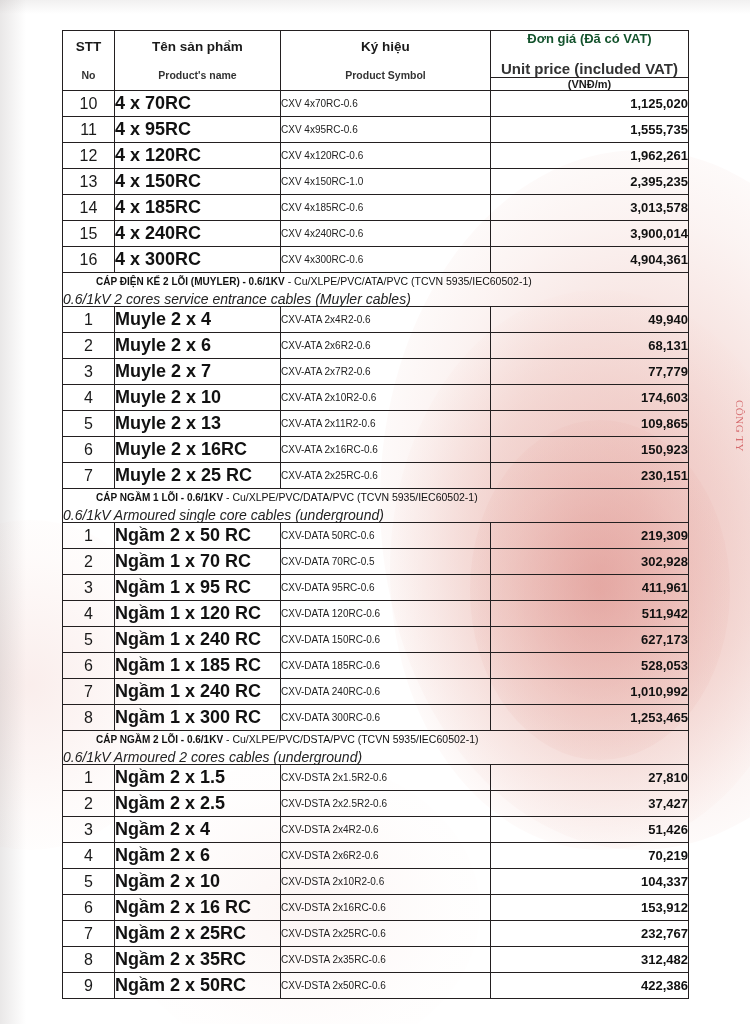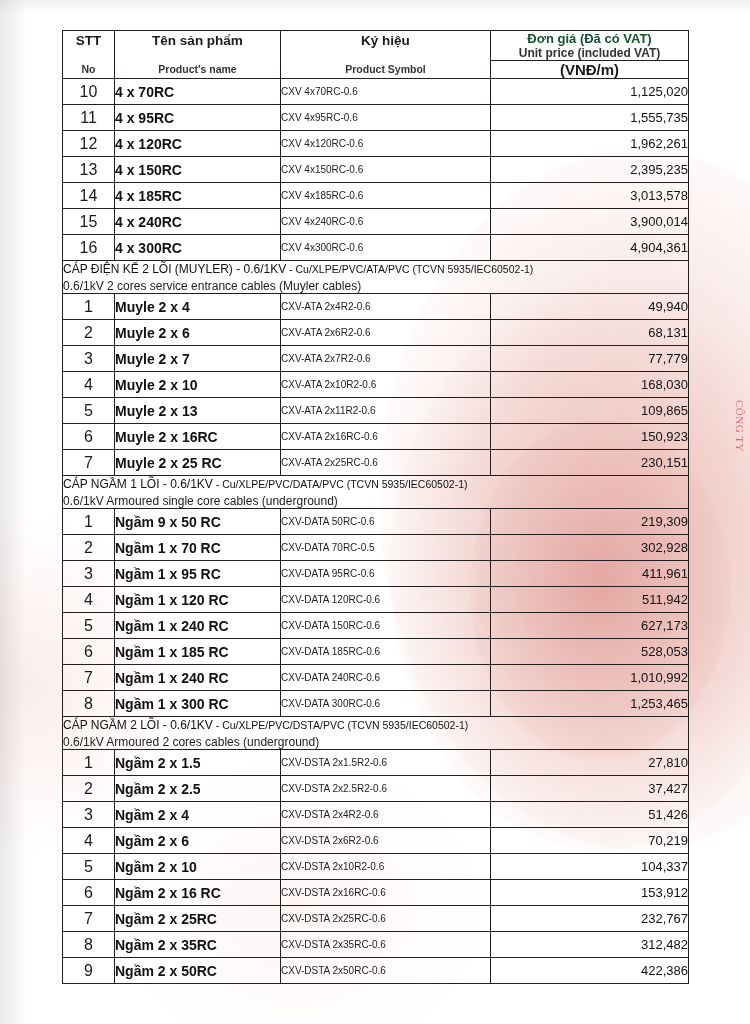--- a/index.html
+++ b/index.html
@@ -126,80 +126,82 @@
   .hdr-price-top {
     text-align: center;
     padding: 8px 4px 9px;
   }
   .hdr-price-vi {
     font-weight: bold;
     font-size: 13px;
     color: #14532d;
   }
   .hdr-price-en {
-    font-size: 12px;
+    font-size: 15px;
     color: #333;
-    margin-top: 0;
+    margin-top: 14px;
   }
   .hdr-unit {
     text-align: center;
     font-weight: bold;
-    font-size: 15px;
+    font-size: 11px;
     color: #1a1a1a;
     padding: 6px 4px;
   }
 
   
   td.stt {
     text-align: center;
     font-size: 16px;
     color: #1a1a1a;
     height: 25px;
   }
   td.name {
     font-weight: bold;
-    font-size: 14px;
+    font-size: 18px;
     color: #111;
     padding-left: 10px;
     height: 25px;
   }
   td.sym {
     font-size: 10px;
     color: #222;
     padding-left: 7px;
     height: 25px;
   }
   td.price {
     text-align: right;
-    font-weight: normal;
+    font-weight: bold;
     font-size: 13px;
     color: #111;
     padding-right: 12px;
     height: 25px;
   }
 
   
   td.section {
     padding: 5px 8px 5px 10px;
   }
   .sec-line1 {
     font-size: 12.5px;
     color: #111;
     line-height: 16px;
   }
   .sec-line1 b {
-    font-weight: normal;
-    font-size: 12px;
+    font-weight: bold;
+    font-size: 10px;
+    margin-left: 33px;
   }
   .sec-line1 .tail {
     font-weight: normal;
     font-size: 10.5px;
   }
   .sec-line2 {
-    font-size: 12px;
+    font-size: 14px;
+    font-style: italic;
     color: #222;
     line-height: 14px;
     margin-top: 2px;
   }
 </style>
 </head>
 <body>
 
 <div class="bg-layer">
   <div class="blob blob-a"></div>
@@ -259,21 +261,21 @@
         </tr>
         <tr>
           <td class="stt">12</td>
           <td class="name">4 x 120RC</td>
           <td class="sym">CXV 4x120RC-0.6</td>
           <td class="price">1,962,261</td>
         </tr>
         <tr>
           <td class="stt">13</td>
           <td class="name">4 x 150RC</td>
-          <td class="sym">CXV 4x150RC-0.6</td>
+          <td class="sym">CXV 4x150RC-1.0</td>
           <td class="price">2,395,235</td>
         </tr>
         <tr>
           <td class="stt">14</td>
           <td class="name">4 x 185RC</td>
           <td class="sym">CXV 4x185RC-0.6</td>
           <td class="price">3,013,578</td>
         </tr>
         <tr>
           <td class="stt">15</td>
@@ -308,21 +310,21 @@
         <tr>
           <td class="stt">3</td>
           <td class="name">Muyle 2 x 7</td>
           <td class="sym">CXV-ATA 2x7R2-0.6</td>
           <td class="price">77,779</td>
         </tr>
         <tr>
           <td class="stt">4</td>
           <td class="name">Muyle 2 x 10</td>
           <td class="sym">CXV-ATA 2x10R2-0.6</td>
-          <td class="price">168,030</td>
+          <td class="price">174,603</td>
         </tr>
         <tr>
           <td class="stt">5</td>
           <td class="name">Muyle 2 x 13</td>
           <td class="sym">CXV-ATA 2x11R2-0.6</td>
           <td class="price">109,865</td>
         </tr>
         <tr>
           <td class="stt">6</td>
           <td class="name">Muyle 2 x 16RC</td>
@@ -336,21 +338,21 @@
           <td class="price">230,151</td>
         </tr>
         <tr>
           <td class="section" colspan="4">
             <div class="sec-line1"><b>CÁP NGẦM 1 LÕI - 0.6/1KV</b><span class="tail"> - Cu/XLPE/PVC/DATA/PVC (TCVN 5935/IEC60502-1)</span></div>
             <div class="sec-line2">0.6/1kV Armoured single core cables (underground)</div>
           </td>
         </tr>
         <tr>
           <td class="stt">1</td>
-          <td class="name">Ngầm 9 x 50 RC</td>
+          <td class="name">Ngầm 2 x 50 RC</td>
           <td class="sym">CXV-DATA 50RC-0.6</td>
           <td class="price">219,309</td>
         </tr>
         <tr>
           <td class="stt">2</td>
           <td class="name">Ngầm 1 x 70 RC</td>
           <td class="sym">CXV-DATA 70RC-0.5</td>
           <td class="price">302,928</td>
         </tr>
         <tr>

